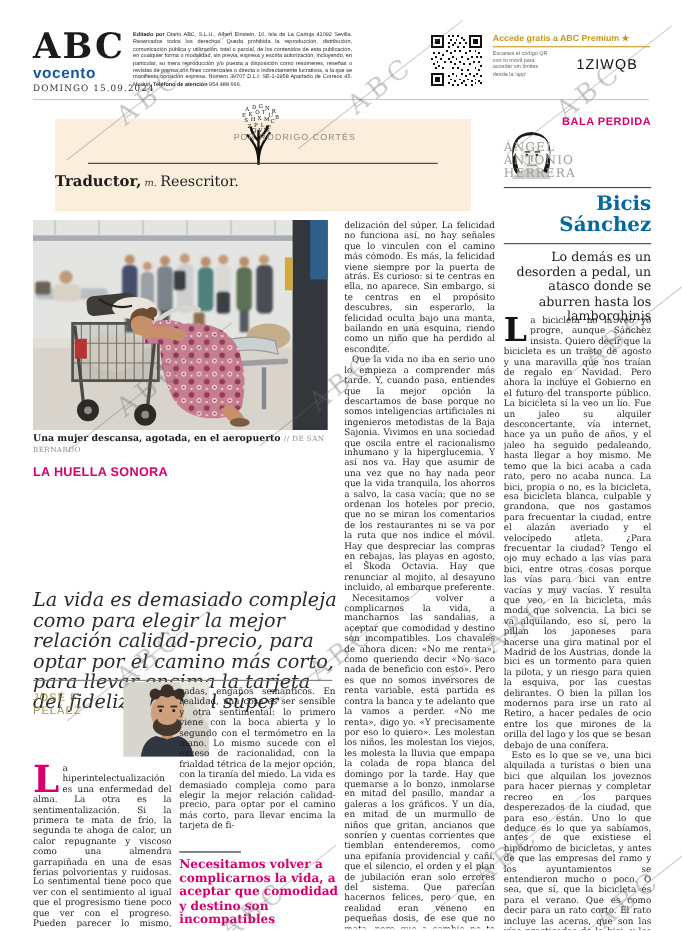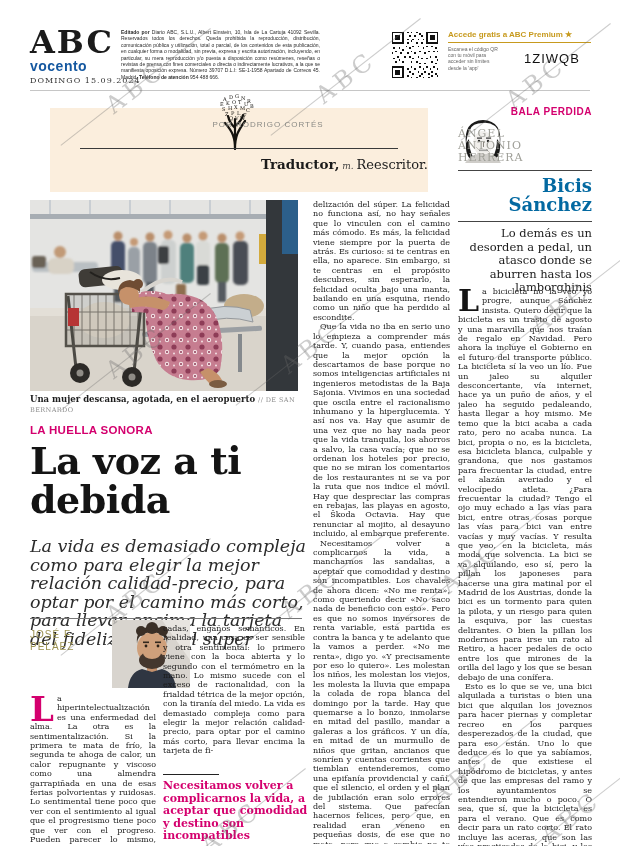--- a/index.html
+++ b/index.html
@@ -35,21 +35,21 @@
 
   
   .verbobox{left:50px;top:108px;width:378px;height:84px;background:#fbeedd;}
   .verbo-row{position:absolute;left:0;top:12px;width:100%;display:flex;
              justify-content:center;align-items:baseline;gap:10px;}
   .verbo-title{font-style:italic;font-weight:700;font-size:26px;color:#d4006e;}
   .verbo-byline{font-family:"Liberation Sans",sans-serif;font-size:8px;color:#8a8a85;
                 letter-spacing:1px;}
   .tree{position:absolute;left:162px;top:-16px;width:46px;height:58px;}
   .verbo-rule{position:absolute;left:30px;right:30px;top:40px;height:1px;background:#3a3a3a;}
-  .verbo-entry{position:absolute;left:0;top:46px;width:100%;text-align:right;}
+  .verbo-entry{position:absolute;left:0;top:46px;width:100%;text-align:left;}
   .verbo-term{font-weight:700;font-size:13.5px;}
   .verbo-gender{font-style:italic;font-size:9px;color:#444;}
   .verbo-def{font-size:13px;}
 
   
   .photo{left:30px;top:200px;width:268px;height:191px;}
   .caption{left:30px;top:394px;width:270px;font-size:8.5px;}
   .caption b{font-weight:700;}
   .credit{font-size:6.5px;color:#8d8d8d;letter-spacing:.4px;}
   .kicker{font-family:"Liberation Sans",sans-serif;font-weight:700;color:#d4006e;}
@@ -308,21 +308,20 @@
       <path d="M178,168 q10,4 14,12 l-10,6 q-8,-8 -12,-14 z" fill="#c6916a"></path>
       <ellipse cx="188" cy="184" rx="9" ry="4" fill="#7a5c42"></ellipse>
     </g>
   </svg>
 
   <div class="abs caption">
     <b>Una mujer descansa, agotada, en el aeropuerto </b><span class="credit">// DE SAN BERNARDO</span>
   </div>
 
   <div class="abs kicker main">LA HUELLA SONORA</div>
-  <div class="abs headline">La voz a ti debida</div>
   <div class="abs standfirst">La vida es demasiado compleja como para elegir la mejor relación calidad-precio, para optar por el camino más corto, para llevar encima la tarjeta del fidelización del súper</div>
   <div class="abs rule-sub"></div>
 
   <div class="abs authorname">
     <span style="display:block">JOSÉ F.</span>
     <span style="display:block">PELÁEZ</span>
   </div>
 
   <svg class="abs authorpic" viewBox="0 0 78 68">
     <rect width="78" height="68" fill="#d8d4ce"></rect>

